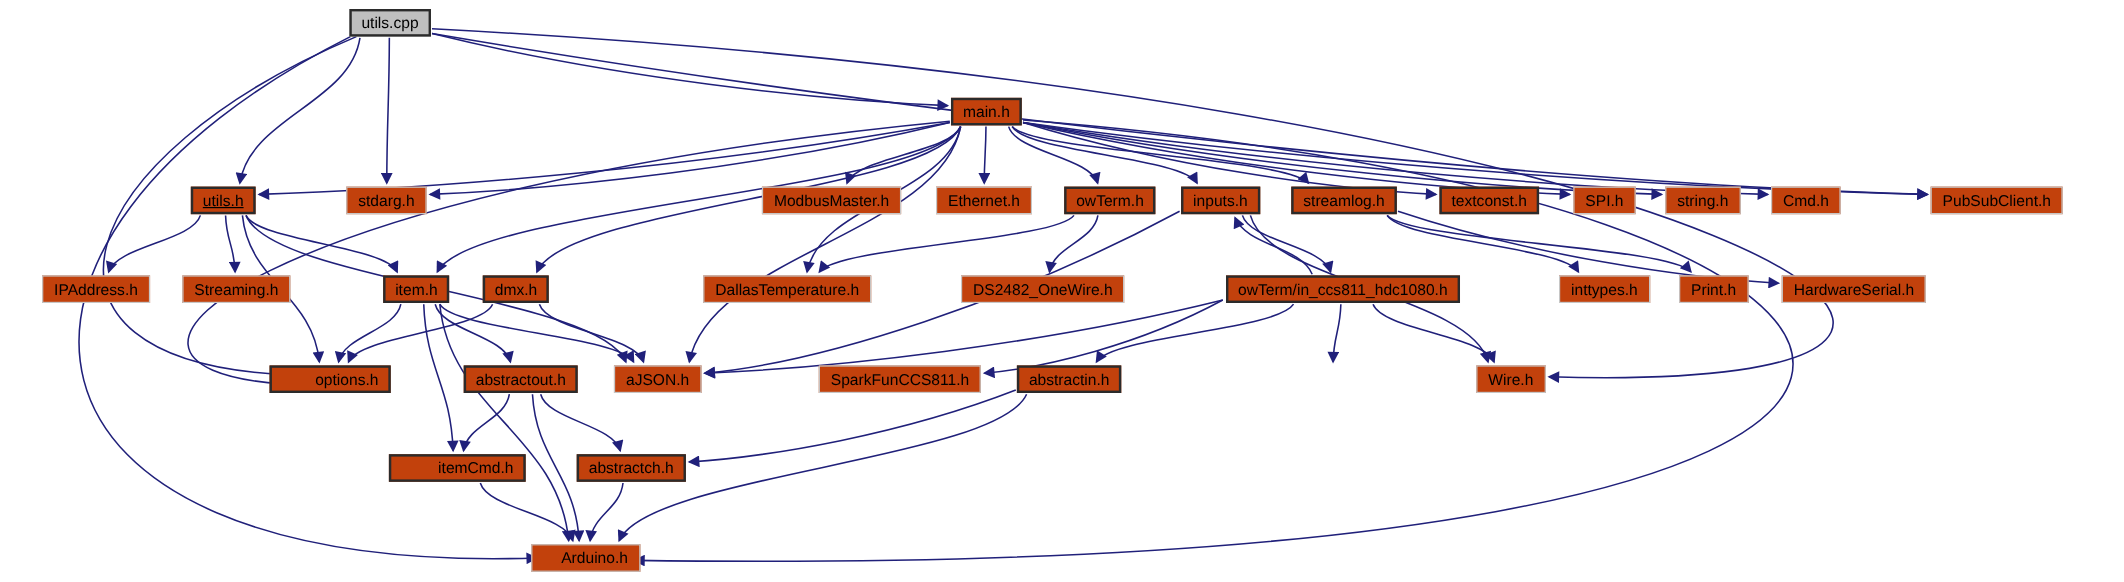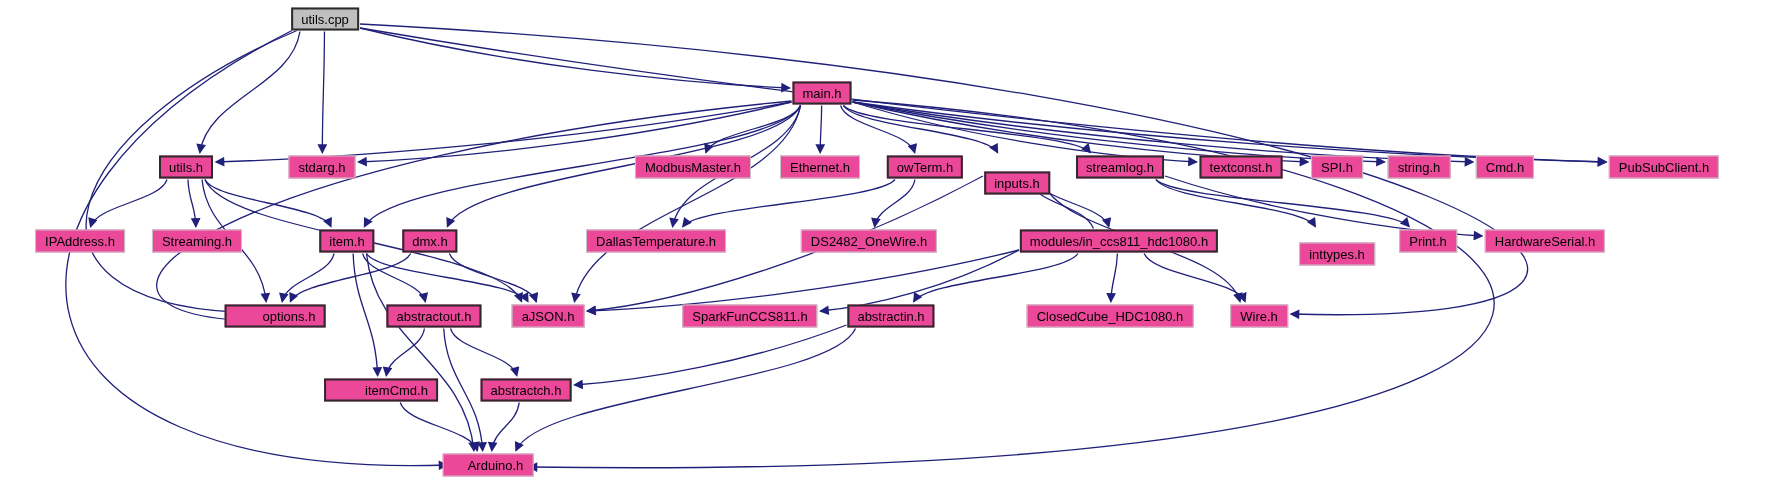--- a/index.html
+++ b/index.html
@@ -1,21 +1,21 @@
 <!DOCTYPE html>
 <html><head>
 <meta charset="utf-8">
 <title>diagram</title>
 <style>
   html,body{margin:0;padding:0;background:#ffffff;}
   #graph{position:relative;width:1770px;height:485px;background:#fff;overflow:hidden;
          font-family:"Liberation Sans",sans-serif;}
   #edges{position:absolute;left:0;top:0;z-index:1;}
   .node{position:absolute;z-index:2;transform:translate(-50%,-50%);
-        background:#ec4899;border:1px solid #c6c6c6;color:#000;
+        background:#c2410c;border:1px solid #c6c6c6;color:#000;
         padding:3px 9px;font-size:13px;line-height:15px;white-space:nowrap;}
   .node.linked{border:2px solid #2b2b2b;padding:2px 8px;}
   .node.source{border:2px solid #2b2b2b;background:#bfbfbf;padding:2px 8px;}
   path.edge{fill:none;stroke:#20207a;stroke-width:1.3px;}
 </style>
 </head>
 <body>
 
 <div id="graph">
   <svg id="edges" width="1770" height="485">
@@ -78,45 +78,44 @@
       <path d="M 424.46,328.5 C 421.28,349.65 389.48,354.35 386.3,375.5" class="edge" marker-end="url(#arrow)"></path>
       <path d="M 450.56,328.5 C 456.08,349.65 511.28,354.35 516.8,375.5" class="edge" marker-end="url(#arrow)"></path>
       <path d="M 443.72,328.5 C 446.96000000000004,383.4 479.36,395.6 482.6,450.5" class="edge" marker-end="url(#arrow)"></path>
       <path d="M 846.5,325 C 751.3,362 642.5,380.56 574.5,385" class="edge" marker-end="url(#arrow)"></path>
       <path d="M 855.5,328.5 C 831.32,383.4 540.18,395.6 516,450.5" class="edge" marker-end="url(#arrow)"></path>
       <path d="M 400.26,402.5 C 406.68,424.1 470.88,428.9 477.3,450.5" class="edge" marker-end="url(#arrow)"></path>
       <path d="M 519.16,402.5 C 516.88,424.1 494.08,428.9 491.8,450.5" class="edge" marker-end="url(#arrow)"></path>
     </svg>
 <div class="node source" style="left: 325px; top: 19px;">utils.cpp</div>
     <div class="node linked" style="left: 822px; top: 93px;">main.h</div>
-    <div class="node linked" style="left: 186px; top: 167px;">utils.h</div>
+    <div class="node linked" style="left: 186px; top: 167px; text-decoration: underline;">utils.h</div>
     <div class="node external" style="left: 322px; top: 167px;">stdarg.h</div>
     <div class="node external" style="left: 693px; top: 167px;">ModbusMaster.h</div>
     <div class="node external" style="left: 820px; top: 167px;">Ethernet.h</div>
     <div class="node linked" style="left: 925px; top: 167px;">owTerm.h</div>
-    <div class="node linked" style="left: 1017px; top: 167px; margin-top: 16px;">inputs.h</div>
+    <div class="node linked" style="left: 1017px; top: 167px;">inputs.h</div>
     <div class="node linked" style="left: 1120px; top: 167px;">streamlog.h</div>
     <div class="node linked" style="left: 1241px; top: 167px;">textconst.h</div>
     <div class="node external" style="left: 1337px; top: 167px;">SPI.h</div>
     <div class="node external" style="left: 1419px; top: 167px;">string.h</div>
     <div class="node external" style="left: 1505px; top: 167px;">Cmd.h</div>
     <div class="node external" style="left: 1664px; top: 167px;">PubSubClient.h</div>
     <div class="node external" style="left: 80px; top: 241px;">IPAddress.h</div>
     <div class="node external" style="left: 197px; top: 241px;">Streaming.h</div>
     <div class="node linked" style="left: 347px; top: 241px;">item.h</div>
     <div class="node linked" style="left: 430px; top: 241px;">dmx.h</div>
     <div class="node external" style="left: 656px; top: 241px;">DallasTemperature.h</div>
     <div class="node external" style="left: 869px; top: 241px; text-align: center;">DS2482_OneWire.h</div>
-    <div class="node linked" style="left: 1119px; top: 241px;">modules/in_ccs811_hdc1080.h</div>
-    <div class="node external" style="left: 1337px; top: 254px; text-align: center;">inttypes.h</div>
+    <div class="node linked" style="left: 1119px; top: 241px;">owTerm/in_ccs811_hdc1080.h</div>
+    <div class="node external" style="left: 1337px; top: 241px; text-align: center;">inttypes.h</div>
     <div class="node external" style="left: 1428px; top: 241px;">Print.h</div>
     <div class="node external" style="left: 1545px; top: 241px;">HardwareSerial.h</div>
     <div class="node linked" style="left: 275px; top: 316px; padding-left: 36px;">options.h</div>
     <div class="node linked" style="left: 434px; top: 316px;">abstractout.h</div>
     <div class="node external" style="left: 548px; top: 316px;">aJSON.h</div>
     <div class="node external" style="left: 750px; top: 316px;">SparkFunCCS811.h</div>
     <div class="node linked" style="left: 891px; top: 316px;">abstractin.h</div>
-    <div class="node external" style="left: 1110px; top: 316px;">ClosedCube_HDC1080.h</div>
     <div class="node external" style="left: 1259px; top: 316px;">Wire.h</div>
     <div class="node linked" style="left: 381px; top: 390px; padding-left: 39px;">itemCmd.h</div>
     <div class="node linked" style="left: 526px; top: 390px;">abstractch.h</div>
     <div class="node external" style="left: 488px; top: 465px; padding-left: 24px;">Arduino.h</div>
   </div>
 
 </body></html>

